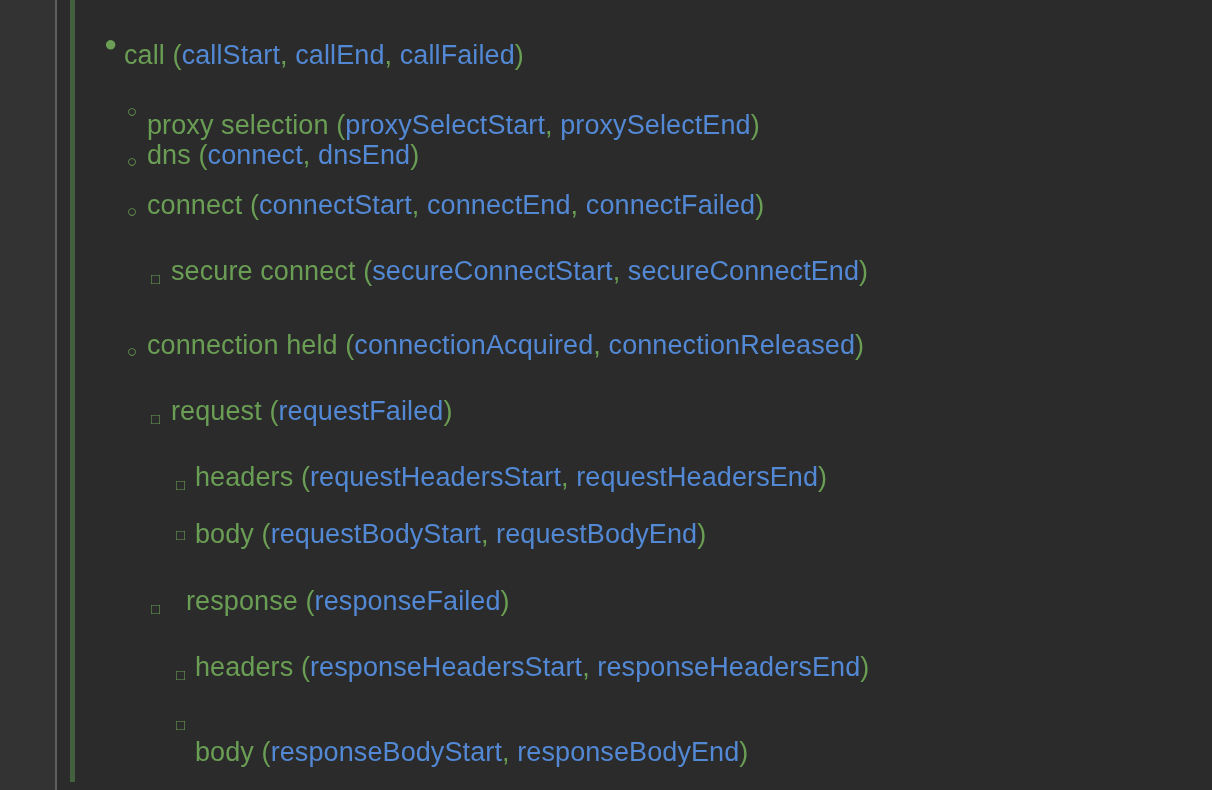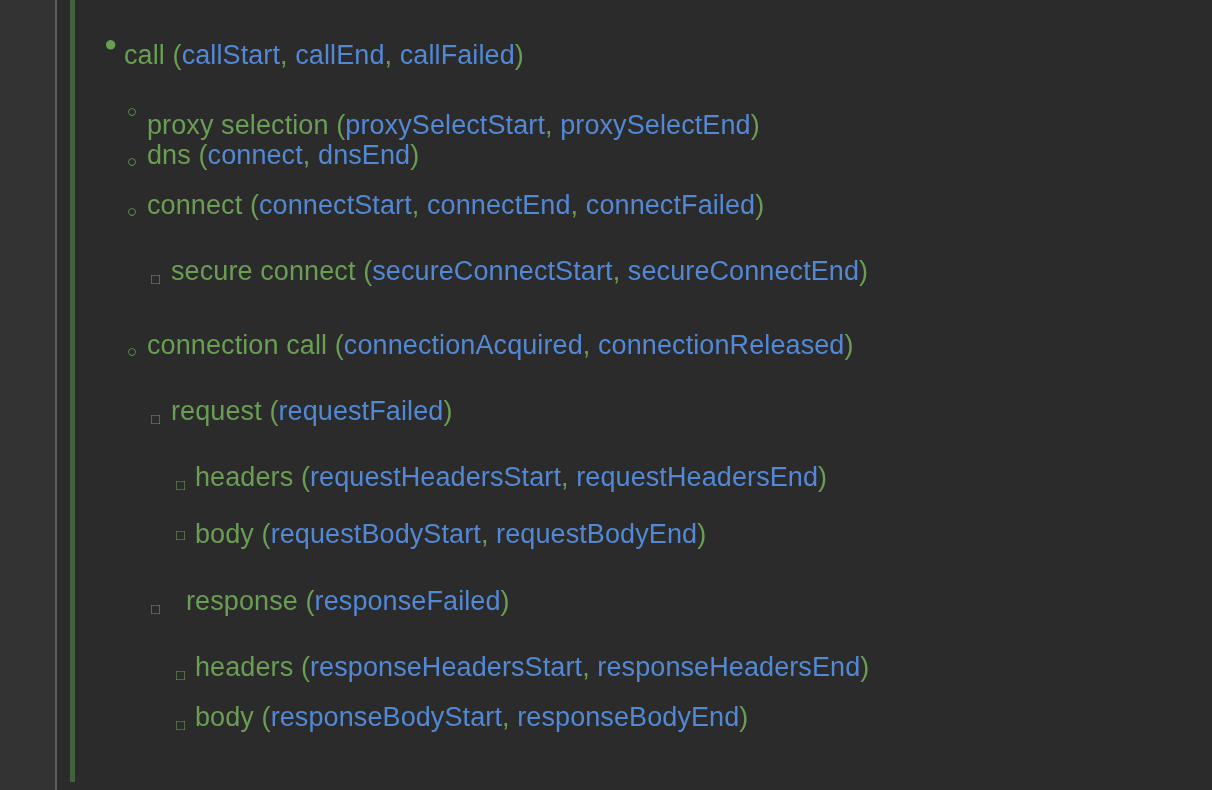--- a/index.html
+++ b/index.html
@@ -118,28 +118,28 @@
       <div class="row" style="left: 124px; top: 40px;"><span class="label">call</span><span class="punct"> </span><span class="punct">(</span><span class="ident">callStart</span><span class="punct">, </span><span class="ident">callEnd</span><span class="punct">, </span><span class="ident">callFailed</span><span class="punct">)</span></div>
       <span class="marker circle" style="left: 127px; top: 97px;">○</span>
       <div class="row" style="left: 147px; top: 90px; margin-top: 20px;"><span class="label">proxy selection</span><span class="punct"> </span><span class="punct">(</span><span class="ident">proxySelectStart</span><span class="punct">, </span><span class="ident">proxySelectEnd</span><span class="punct">)</span></div>
       <span class="marker circle" style="left: 127px; top: 147px;">○</span>
       <div class="row" style="left: 147px; top: 140px;"><span class="label">dns</span><span class="punct"> </span><span class="punct">(</span><span class="ident">connect</span><span class="punct">, </span><span class="ident">dnsEnd</span><span class="punct">)</span></div>
       <span class="marker circle" style="left: 127px; top: 197px;">○</span>
       <div class="row" style="left: 147px; top: 190px;"><span class="label">connect</span><span class="punct"> </span><span class="punct">(</span><span class="ident">connectStart</span><span class="punct">, </span><span class="ident">connectEnd</span><span class="punct">, </span><span class="ident">connectFailed</span><span class="punct">)</span></div>
       <span class="marker square" style="left: 151px; top: 264px;">□</span>
       <div class="row" style="left: 171px; top: 256px;"><span class="label">secure connect</span><span class="punct"> </span><span class="punct">(</span><span class="ident">secureConnectStart</span><span class="punct">, </span><span class="ident">secureConnectEnd</span><span class="punct">)</span></div>
       <span class="marker circle" style="left: 127px; top: 337px;">○</span>
-      <div class="row" style="left: 147px; top: 330px;"><span class="label">connection call</span><span class="punct"> </span><span class="punct">(</span><span class="ident">connectionAcquired</span><span class="punct">, </span><span class="ident">connectionReleased</span><span class="punct">)</span></div>
+      <div class="row" style="left: 147px; top: 330px;"><span class="label">connection held</span><span class="punct"> </span><span class="punct">(</span><span class="ident">connectionAcquired</span><span class="punct">, </span><span class="ident">connectionReleased</span><span class="punct">)</span></div>
       <span class="marker square" style="left: 151px; top: 404px;">□</span>
       <div class="row" style="left: 171px; top: 396px;"><span class="label">request</span><span class="punct"> </span><span class="punct">(</span><span class="ident">requestFailed</span><span class="punct">)</span></div>
       <span class="marker square" style="left: 176px; top: 470px;">□</span>
       <div class="row" style="left: 195px; top: 462px;"><span class="label">headers</span><span class="punct"> </span><span class="punct">(</span><span class="ident">requestHeadersStart</span><span class="punct">, </span><span class="ident">requestHeadersEnd</span><span class="punct">)</span></div>
       <span class="marker square" style="left: 176px; top: 520px;">□</span>
       <div class="row" style="left: 195px; top: 512px; margin-top: 7px;"><span class="label">body</span><span class="punct"> </span><span class="punct">(</span><span class="ident">requestBodyStart</span><span class="punct">, </span><span class="ident">requestBodyEnd</span><span class="punct">)</span></div>
       <span class="marker square" style="left: 151px; top: 594px;">□</span>
       <div class="row" style="left: 186px; top: 586px;"><span class="label">response</span><span class="punct"> </span><span class="punct">(</span><span class="ident">responseFailed</span><span class="punct">)</span></div>
       <span class="marker square" style="left: 176px; top: 660px;">□</span>
       <div class="row" style="left: 195px; top: 652px;"><span class="label">headers</span><span class="punct"> </span><span class="punct">(</span><span class="ident">responseHeadersStart</span><span class="punct">, </span><span class="ident">responseHeadersEnd</span><span class="punct">)</span></div>
       <span class="marker square" style="left: 176px; top: 710px;">□</span>
-      <div class="row" style="left: 195px; top: 702px;"><span class="label">body</span><span class="punct"> </span><span class="punct">(</span><span class="ident">responseBodyStart</span><span class="punct">, </span><span class="ident">responseBodyEnd</span><span class="punct">)</span></div>
+      <div class="row" style="left: 195px; top: 737px;"><span class="label">body</span><span class="punct"> </span><span class="punct">(</span><span class="ident">responseBodyStart</span><span class="punct">, </span><span class="ident">responseBodyEnd</span><span class="punct">)</span></div>
     </div>
 
 </div>
 
 </body></html>

